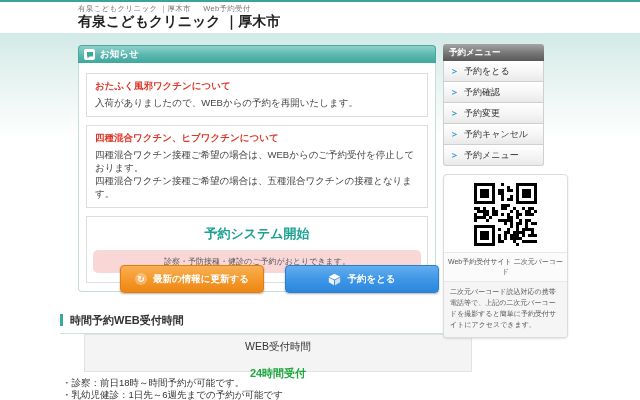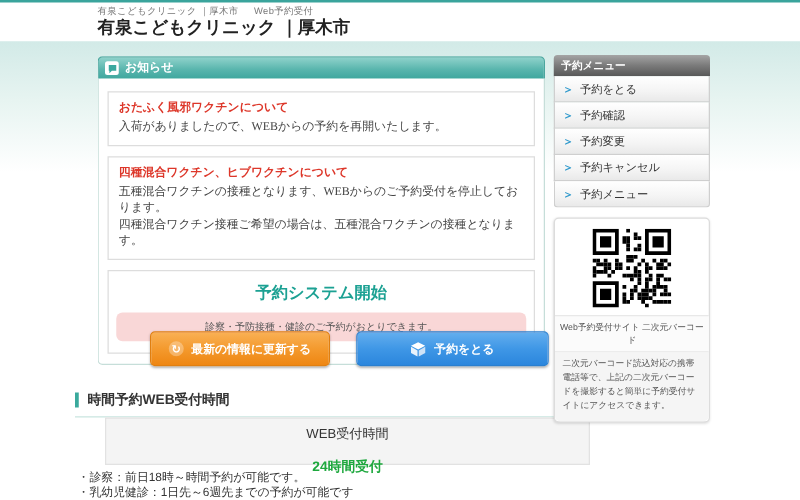--- a/index.html
+++ b/index.html
@@ -21,21 +21,21 @@
   .notice-bar{height:17px;display:flex;align-items:center;padding:0 5px;
     background:linear-gradient(180deg,#8fd2cb 0%,#5ab6ae 55%,#3fa79e 100%);
     border-radius:4px 4px 0 0;border:1px solid #4aa69e;border-bottom:none;}
   .notice-bar .badge{width:11px;height:11px;background:#fff;border-radius:2px;
     display:flex;align-items:center;justify-content:center;margin-right:5px;}
   .notice-bar .label{color:#fff;font-size:9.5px;font-weight:bold;}
   .notice-body{background:#fff;border:1px solid #c6ded9;border-top:none;
     border-radius:0 0 4px 4px;padding:10px 7px 8px;}
   .nbox{border:1px solid #ddd;padding:6px 8px 7px;margin-bottom:8px;background:#fff;}
   .nbox .ntitle{color:#dd372a;font-weight:bold;font-size:9.5px;margin-bottom:3px;}
-  .nbox .nline{font-size:9.5px;color:#444;line-height:13px;font-family:Liberation Serif, serif;}
+  .nbox .nline{font-size:9.5px;color:#444;line-height:13px;}
   .nbox.center{text-align:center;padding:8px 6px 9px;margin-bottom:0;}
   .sys-head{color:#1ca193;font-size:13px;font-weight:bold;margin-bottom:7px;}
   .pink-note{background:#f9d7d7;border-radius:5px;padding:6px 0;font-size:8px;color:#555;}
   
   .btn{position:absolute;height:26px;border-radius:4px;display:flex;align-items:center;
     justify-content:center;color:#fff;font-size:9.5px;font-weight:bold;cursor:pointer;
     box-shadow:0 1px 2px rgba(0,0,0,.3);}
   .btn-refresh{top:265px;left:120px;width:142px;
     background:linear-gradient(180deg,#f9b054 0%,#f49a2e 50%,#ee8612 100%);
     border:1px solid #e07f10;}
@@ -52,21 +52,21 @@
   .section-head .txt{border-left:3px solid #3aa99c;padding-left:7px;
     font-size:11px;font-weight:700;color:#333;}
   .hours-box{position:absolute;top:334px;left:84px;width:388px;height:38px;
     background:#f4f4f4;border:1px solid #e2e2e2;text-align:center;padding-top:5px;
     box-sizing:border-box;}
   .hours-label{font-size:10.5px;color:#333;}
   .hours-value{font-size:11px;font-weight:bold;color:#1ea83e;margin-top:12px;}
   .notes{position:absolute;top:377px;left:62px;width:380px;}
   .notes div{font-size:9.5px;color:#333;line-height:12px;}
   
-  .sidebar{position:absolute;top:44px;left:443px;width:125px;}
+  .sidebar{position:absolute;top:44px;left:443px;width:101px;}
   .menu-head{height:17px;background:linear-gradient(180deg,#a5a5a5 0%,#7a7a7a 50%,#585858 100%);
     border-radius:3px 3px 0 0;display:flex;align-items:center;padding:0 6px;
     color:#fff;font-size:8.5px;font-weight:bold;box-sizing:border-box;}
   .menu-item{height:21px;display:flex;align-items:center;padding:0 6px;
     background:linear-gradient(180deg,#ffffff 0%,#f4f4f4 60%,#e9e9e9 100%);
     border:1px solid #cfcfcf;border-top:none;font-size:9px;color:#333;cursor:pointer;
     box-sizing:border-box;}
   .menu-item:last-child{border-radius:0 0 3px 3px;}
   .menu-item .chev{color:#2f99cc;font-weight:bold;margin-right:5px;font-size:9px;}
   .qr-panel{position:absolute;top:174px;left:443px;width:125px;background:#fff;
@@ -99,21 +99,21 @@
     </span>
     <span class="label">お知らせ</span>
   </div>
   <div class="notice-body">
     <div class="nbox">
       <div class="ntitle">おたふく風邪ワクチンについて</div>
       <div class="nline">入荷がありましたので、WEBからの予約を再開いたします。</div>
     </div>
     <div class="nbox">
       <div class="ntitle">四種混合ワクチン、ヒブワクチンについて</div>
-      <div class="nline">五種混合ワクチンの接種となります、WEBからのご予約受付を停止しております。</div>
+      <div class="nline">四種混合ワクチン接種ご希望の場合は、WEBからのご予約受付を停止しております。</div>
       <div class="nline">四種混合ワクチン接種ご希望の場合は、五種混合ワクチンの接種となります。</div>
     </div>
     <div class="nbox center">
       <div class="sys-head">予約システム開始</div>
       <div class="pink-note">診察・予防接種・健診のご予約がおとりできます。</div>
     </div>
   </div>
 </div>
 
 <div class="btn btn-refresh">

